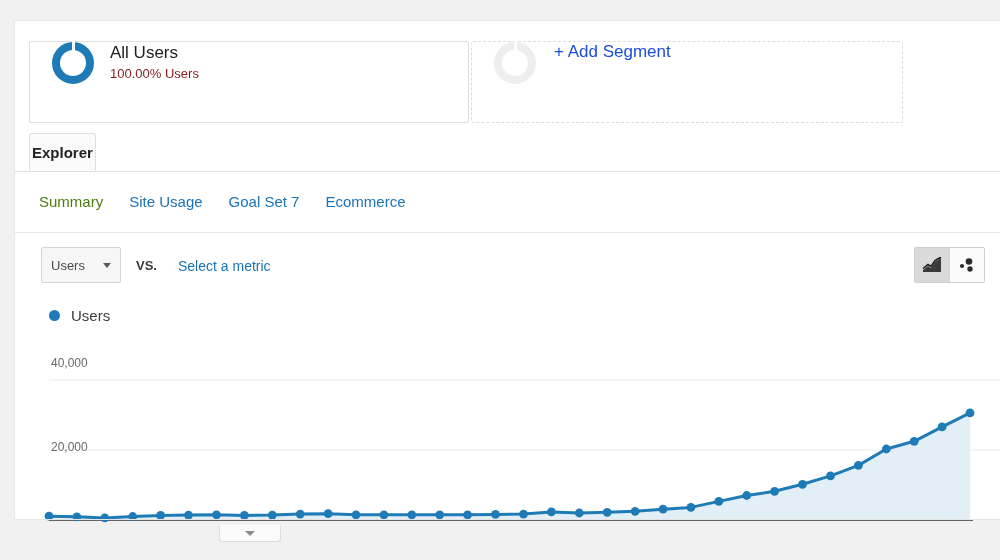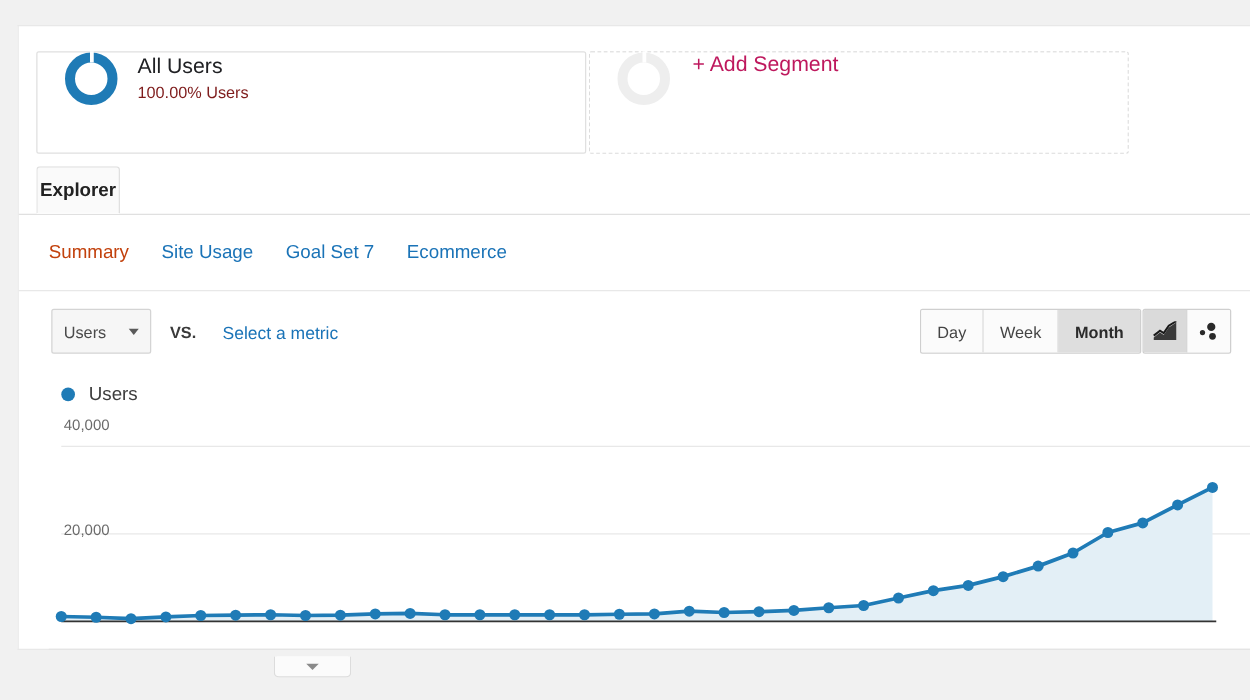--- a/index.html
+++ b/index.html
@@ -106,21 +106,21 @@
     color: #202124;
   }
   .segment-sub {
     font-size: 13px;
     color: #7f1d1d;
     margin-top: 3px;
   }
   .add-segment-label {
     margin-left: 18px;
     font-size: 17px;
-    color: #be185d;
+    color: #1d4ed8;
   }
 
   
   .tabrow {
     position: absolute;
     left: 0;
     top: 112px;
     width: 986px;
     height: 38px;
     border-bottom: 1px solid #e0e0e0;
@@ -156,21 +156,21 @@
     padding-left: 24px;
     box-sizing: border-box;
   }
   .subnav-item {
     font-size: 15px;
     color: #1a73b7;
     margin-right: 26px;
     white-space: nowrap;
   }
   .subnav-item.active {
-    color: #c2410c;
+    color: #4d7c0f;
     text-align: center;
   }
 
   
   .controls {
     position: absolute;
     left: 0;
     top: 212px;
     width: 986px;
     height: 68px;
@@ -283,21 +283,21 @@
   .legend-label {
     margin-left: 11px;
     font-size: 15px;
     color: #3c3c3c;
   }
 
   
   .chart-wrap {
     position: absolute;
     left: 0;
-    top: 300px;
+    top: 323px;
     width: 986px;
     height: 186px;
   }
   .chart-svg {
     position: absolute;
     left: 0;
     top: 0;
   }
   .ytick {
     position: absolute;
@@ -377,25 +377,20 @@
 
       <div class="metric-select">
         <span>Users</span>
         <span class="caret"></span>
       </div>
 
       <div class="vs-label">VS.</div>
 
       <div class="select-metric">Select a metric</div>
 
-      <div class="seg-control">
-        <div class="seg-btn">Day</div>
-        <div class="seg-btn">Week</div>
-        <div class="seg-btn active">Month</div>
-      </div>
 
       <div class="icon-group">
         <div class="icon-btn active">
           <svg width="20" height="16" viewBox="0 0 20 16">
             <path d="M1 13 L6 9 L9 11 L13 5 L19 1 L19 15 L1 15 Z" fill="#3a3a3a"></path>
             <path d="M1 11.5 L6 7.5 L9 9.5 L13 3.5 L19 0" stroke="#1a1a1a" stroke-width="1.6" fill="none"></path>
           </svg>
         </div>
         <div class="icon-btn">
           <svg width="20" height="16" viewBox="0 0 20 16">

